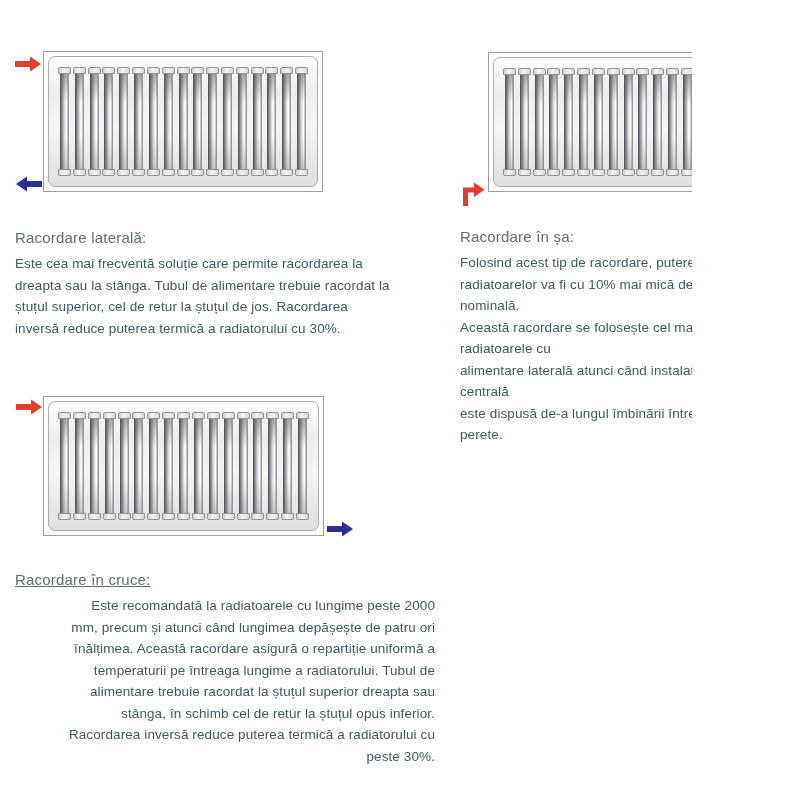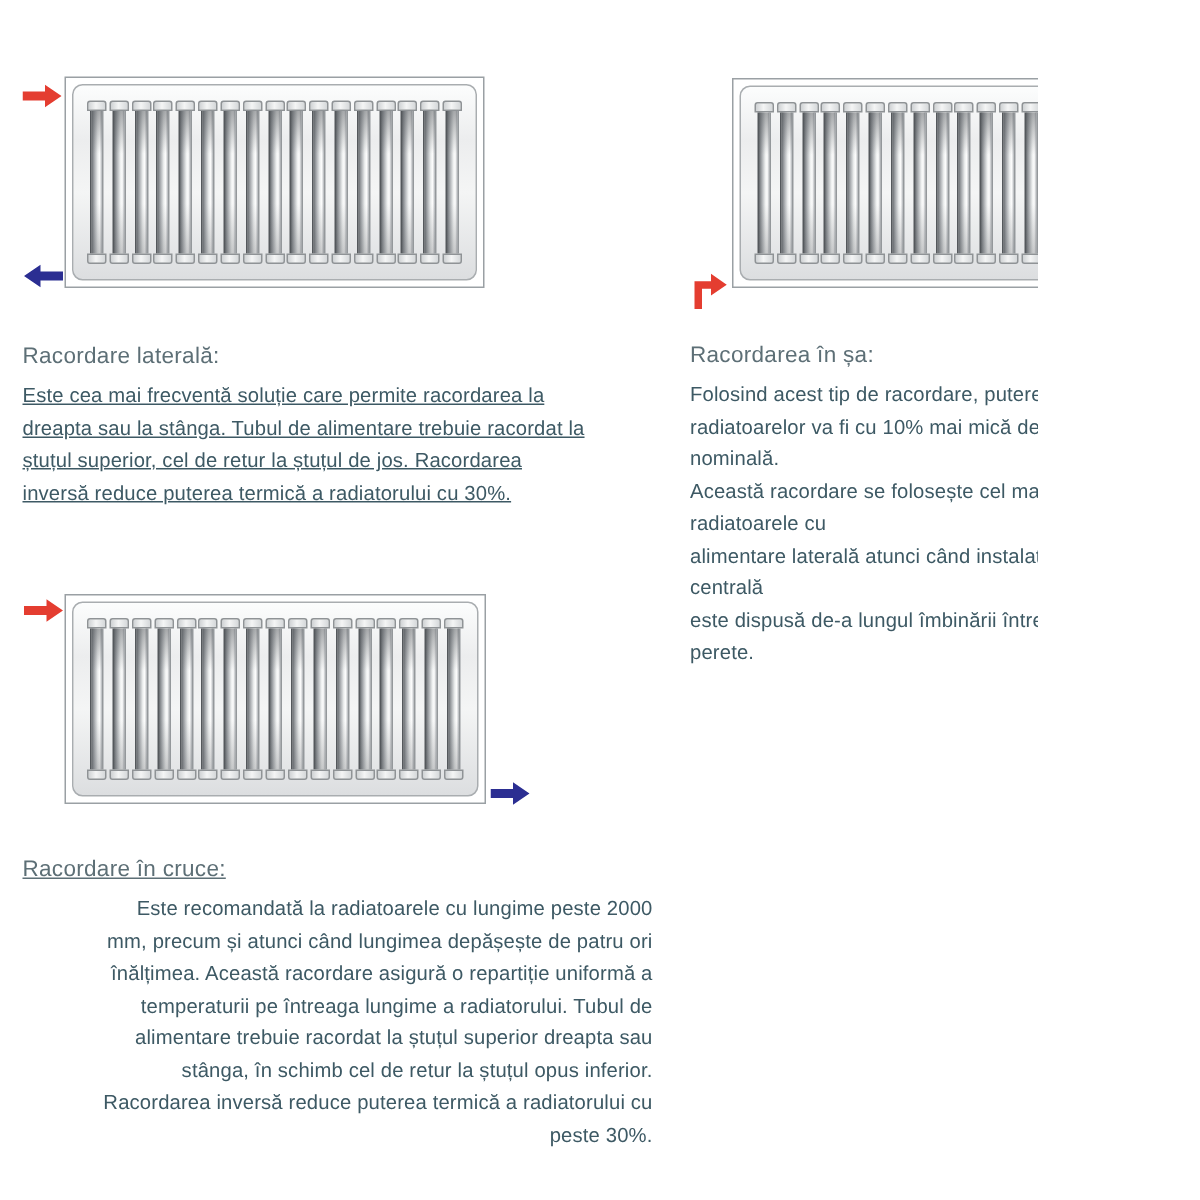--- a/index.html
+++ b/index.html
@@ -144,21 +144,21 @@
 
   <svg class="arrow" style="left:15px;top:56px" width="27" height="16" viewBox="0 0 27 16">
     <polygon points="0,5 15,5 15,0.5 26,8 15,15.5 15,11 0,11" fill="#e43d30"></polygon>
   </svg>
 
   <svg class="arrow" style="left:15px;top:176px" width="27" height="16" viewBox="0 0 27 16">
     <polygon points="27,5 12,5 12,0.5 1,8 12,15.5 12,11 27,11" fill="#2b2e92"></polygon>
   </svg>
 
   <h2 class="sec-title" style="left: 15px; top: 229px; color: rgb(93, 111, 118);">Racordare laterală:</h2>
-  <p class="sec-body" style="left: 15px; top: 253px; color: rgb(61, 89, 100); text-decoration: underline;">Este cea mai frecventă soluție care permite racordarea la
+  <p class="sec-body" style="left: 15px; top: 253px; color: rgb(61, 89, 100);">Este cea mai frecventă soluție care permite racordarea la
 dreapta sau la stânga. Tubul de alimentare trebuie racordat la
 ștuțul superior, cel de retur la ștuțul de jos. Racordarea
 inversă reduce puterea termică a radiatorului cu 30%.</p>
 
   <div class="radiator" style="left:488px;top:52px;width:280px;height:140px">
     <div class="radiator-inner">
       <div class="fin-row">
           <div class="fin">
             <div class="fin-cap top"></div>
             <div class="fin-shaft"></div>
@@ -249,21 +249,21 @@
   </div>
 
   <svg class="arrow" style="left:461px;top:179px" width="25" height="27" viewBox="0 0 25 27">
     <polygon points="2,27 2,8.5 13,8.5 13,3.5 23.5,10.8 13,18 13,13.5 7,13.5 7,27" fill="#e43d30"></polygon>
   </svg>
 
   <svg class="arrow" style="left:769px;top:179px" width="25" height="26" viewBox="0 0 25 26">
     <polygon points="0,2 18,2 18,13.5 22.5,13.5 15.5,24.5 8.5,13.5 13,13.5 13,7 0,7" fill="#2b2e92"></polygon>
   </svg>
 
-  <h2 class="sec-title" style="left: 460px; top: 228px; color: rgb(93, 111, 118);">Racordarea în șa:</h2>
+  <h2 class="sec-title" style="left: 460px; top: 228px; color: rgb(93, 111, 118);">Racordare în șa:</h2>
   <p class="sec-body" style="left: 460px; top: 252px; width: 345px; color: rgb(61, 89, 100);">Folosind acest tip de racordare, puterea termică a
 radiatoarelor va fi cu 10% mai mică decât puterea nominală.
 Această racordare se folosește cel mai des la radiatoarele cu
 alimentare laterală atunci când instalația de încălzire centrală
 este dispusă de-a lungul îmbinării între pardoseală și perete.</p>
 
   <div class="radiator" style="left:43px;top:396px;width:281px;height:140px">
     <div class="radiator-inner">
       <div class="fin-row">
           <div class="fin">

